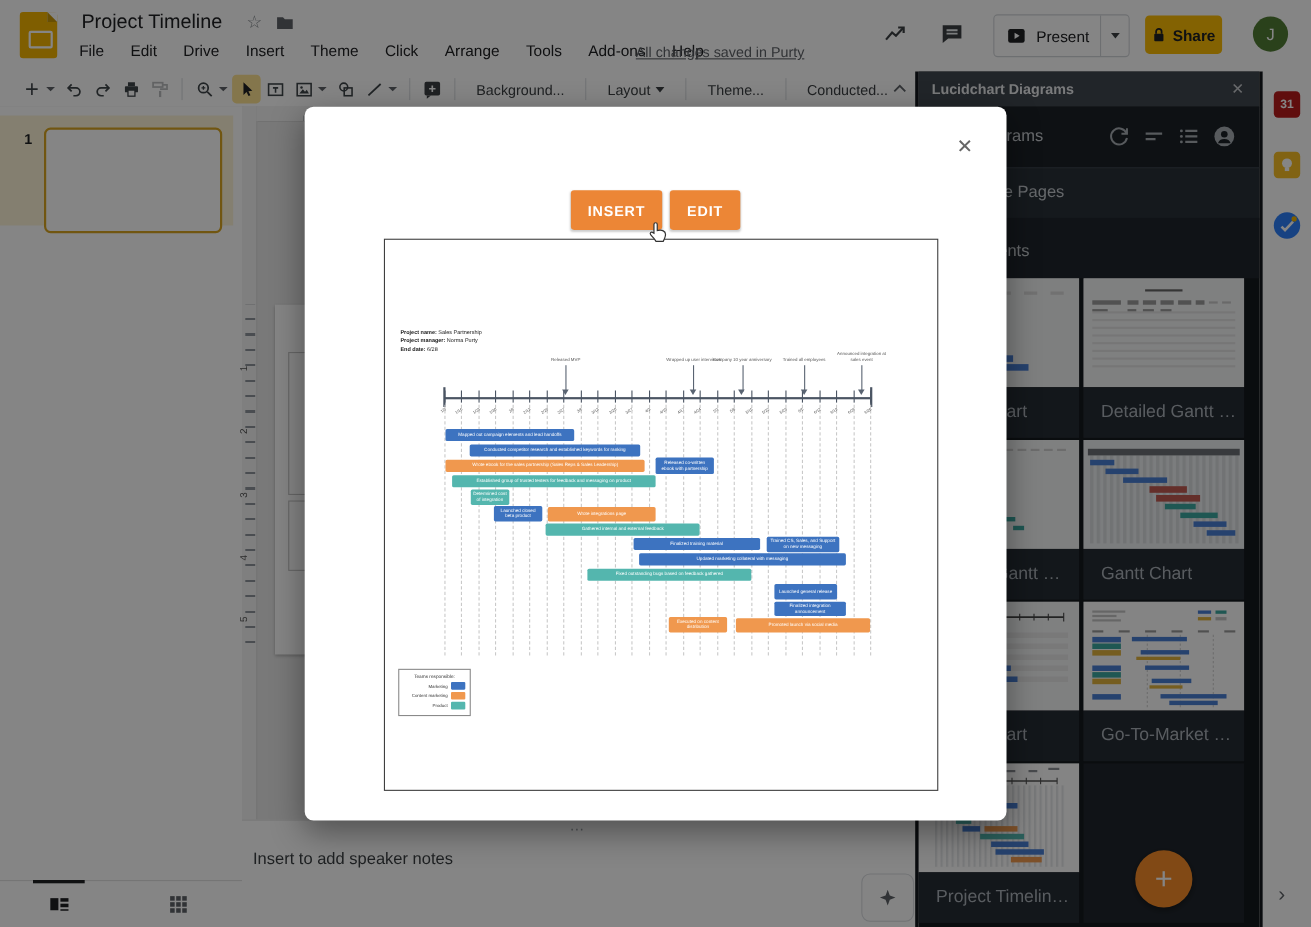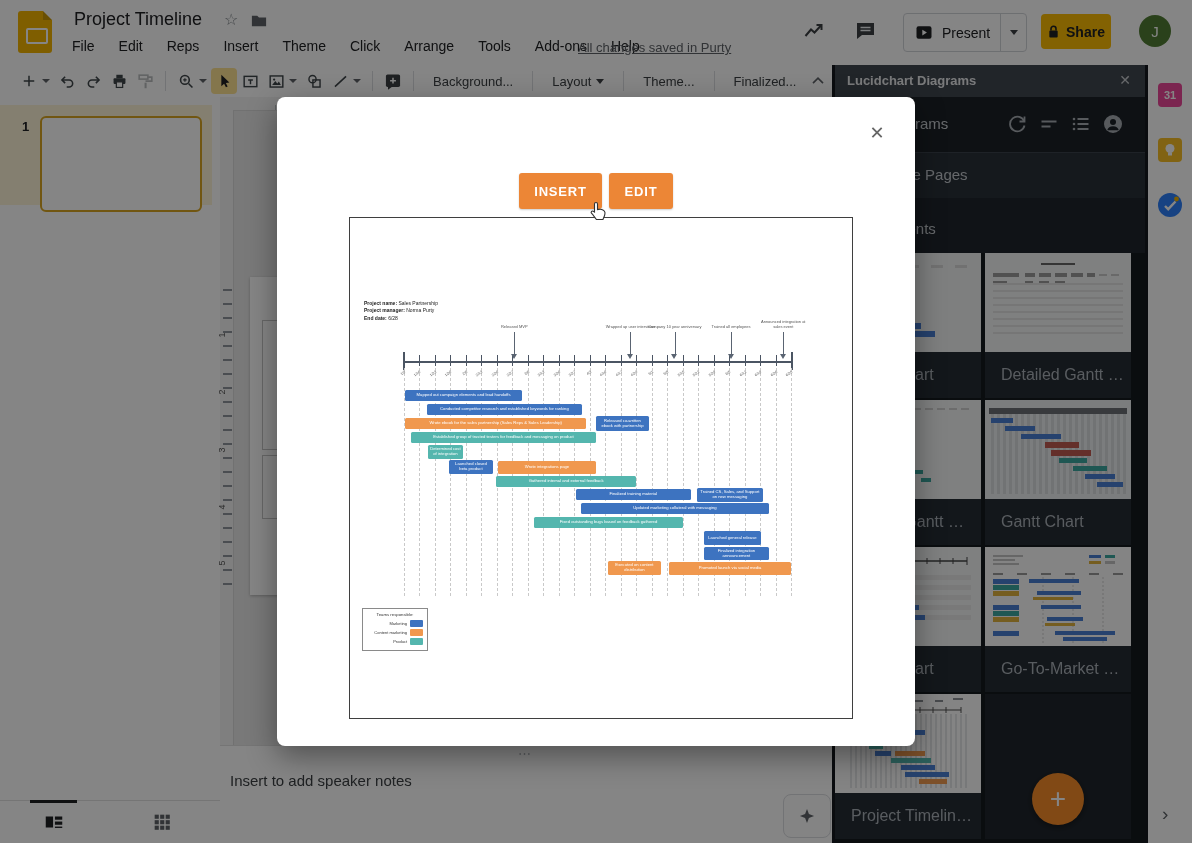--- a/index.html
+++ b/index.html
@@ -88,21 +88,21 @@
   #card2{left:0;top:335px;} #card3{left:150px;top:335px;}
   #card4{left:0;top:482px;} #card5{left:150px;top:482px;}
   #card6{left:0;top:629px;}
   #fab-area{position:absolute;left:150px;top:629px;width:146px;height:145px;background:#20262d;}
   #fab{position:absolute;left:197px;top:708px;width:52px;height:52px;border-radius:50%;background:#f88d2a;color:#fff;font-size:28px;font-weight:300;display:flex;align-items:center;justify-content:center;box-shadow:0 2px 6px rgba(0,0,0,.4);}
 
   
   #strip-divider{position:absolute;left:1145px;top:65px;width:3px;height:778px;background:#14181d;}
   #appstrip{position:absolute;left:1148px;top:65px;width:44px;height:778px;background:#fff;}
   .strip-icon{position:absolute;left:10px;width:24px;height:24px;border-radius:4px;}
-  #cal-icon{top:18px;background:#ec4899;color:#fff;font-size:11px;font-weight:700;display:flex;align-items:center;justify-content:center;}
+  #cal-icon{top:18px;background:#b91c1c;color:#fff;font-size:11px;font-weight:700;display:flex;align-items:center;justify-content:center;}
   #keep-icon{top:73px;background:#f7bf26;}
   #tasks-icon{top:128px;background:#2d7ff9;border-radius:50%;}
   #panel-chevron{position:absolute;left:14px;top:738px;font-size:19px;color:#5f6368;}
 
   
   #overlay{position:absolute;left:0;top:0;width:1192px;height:843px;background:rgba(0,0,0,.48);z-index:40;}
   #modal{position:absolute;left:277px;top:97px;width:638px;height:649px;background:#fff;border-radius:8px;box-shadow:0 10px 30px rgba(0,0,0,.4);z-index:50;}
   #modal-title{position:absolute;left:30px;top:22px;font-size:23px;color:#262626;}
   #modal-close{position:absolute;left:588px;top:24px;width:24px;height:24px;font-size:18px;color:#666;text-align:center;line-height:24px;}
   .mbtn{position:absolute;top:76px;height:36px;background:#ec8636;border-radius:3px;color:#fff;font-size:13px;font-weight:700;letter-spacing:.8px;display:flex;align-items:center;justify-content:center;box-shadow:0 1px 2px rgba(0,0,0,.2);}
@@ -142,21 +142,21 @@
     <div id="doc-title">Project Timeline</div>
     <div id="star-icon">☆</div>
     <div id="folder-icon">
       <svg width="18" height="16" viewBox="0 0 20 18">
           <path d="M2 3 h6 l2 2 h8 v10 h-16 Z" fill="#5f6368"></path>
         </svg>
     </div>
     <div id="menubar">
       <span class="menu-item">File</span>
       <span class="menu-item">Edit</span>
-      <span class="menu-item">Reps</span>
+      <span class="menu-item">Drive</span>
       <span class="menu-item">Insert</span>
       <span class="menu-item">Theme</span>
       <span class="menu-item">Click</span>
       <span class="menu-item">Arrange</span>
       <span class="menu-item">Tools</span>
       <span class="menu-item">Add-ons</span>
       <span class="menu-item">Help</span>
     </div>
     <div id="saved-status">All changes saved in Purty</div>
     <div id="activity-icon">
@@ -286,21 +286,21 @@
     <div class="ttext">
         <span>Layout</span>
         <span class="caret-down"></span>
       </div>
     <div class="tsep"></div>
     <div class="ttext">
         <span>Theme...</span>
       </div>
     <div class="tsep"></div>
     <div class="ttext">
-        <span>Finalized...</span>
+        <span>Conducted...</span>
       </div>
   </div>
   <div id="collapse-btn">
     <svg width="20" height="20" viewBox="0 0 24 24">
         <path d="M6 14.5 L12 8.5 L18 14.5" fill="none" stroke="#5f6368" stroke-width="2"></path>
       </svg>
   </div>
 
   <div id="filmstrip">
     <div id="slide-sel-row">

